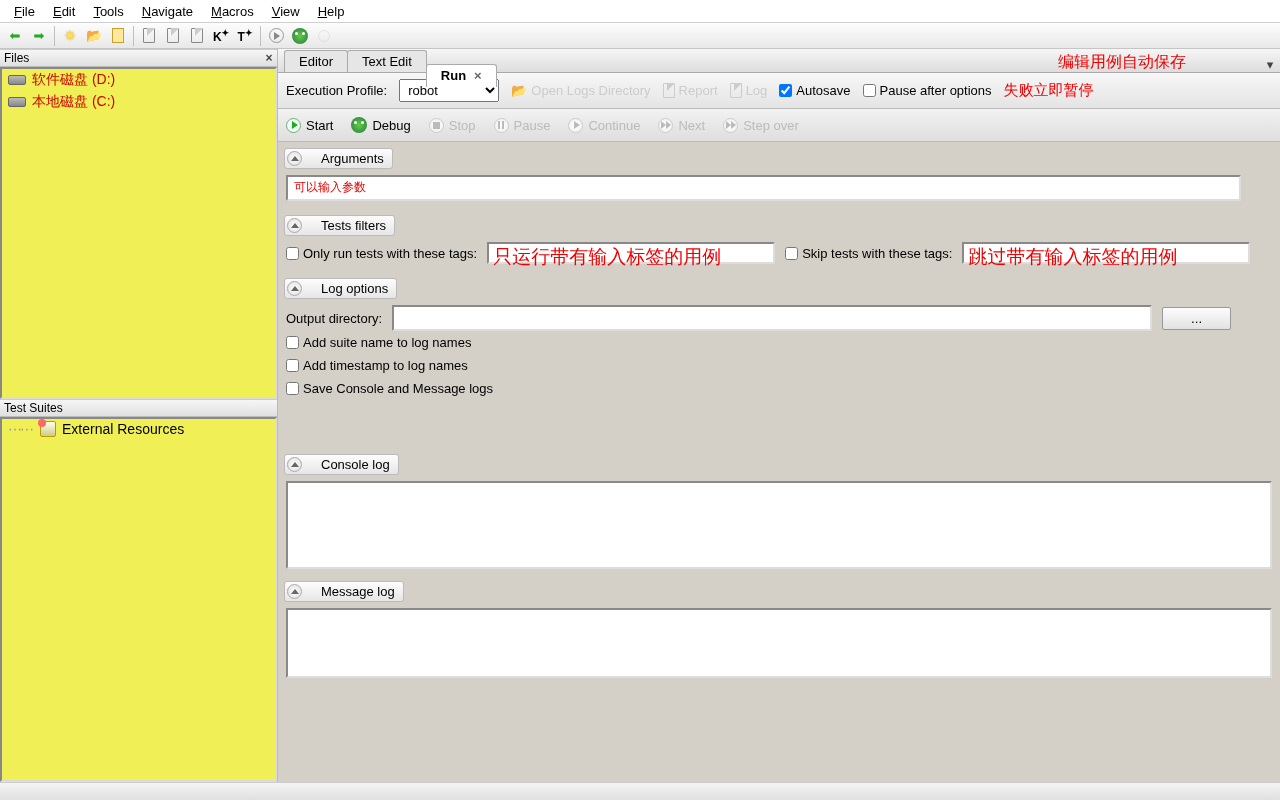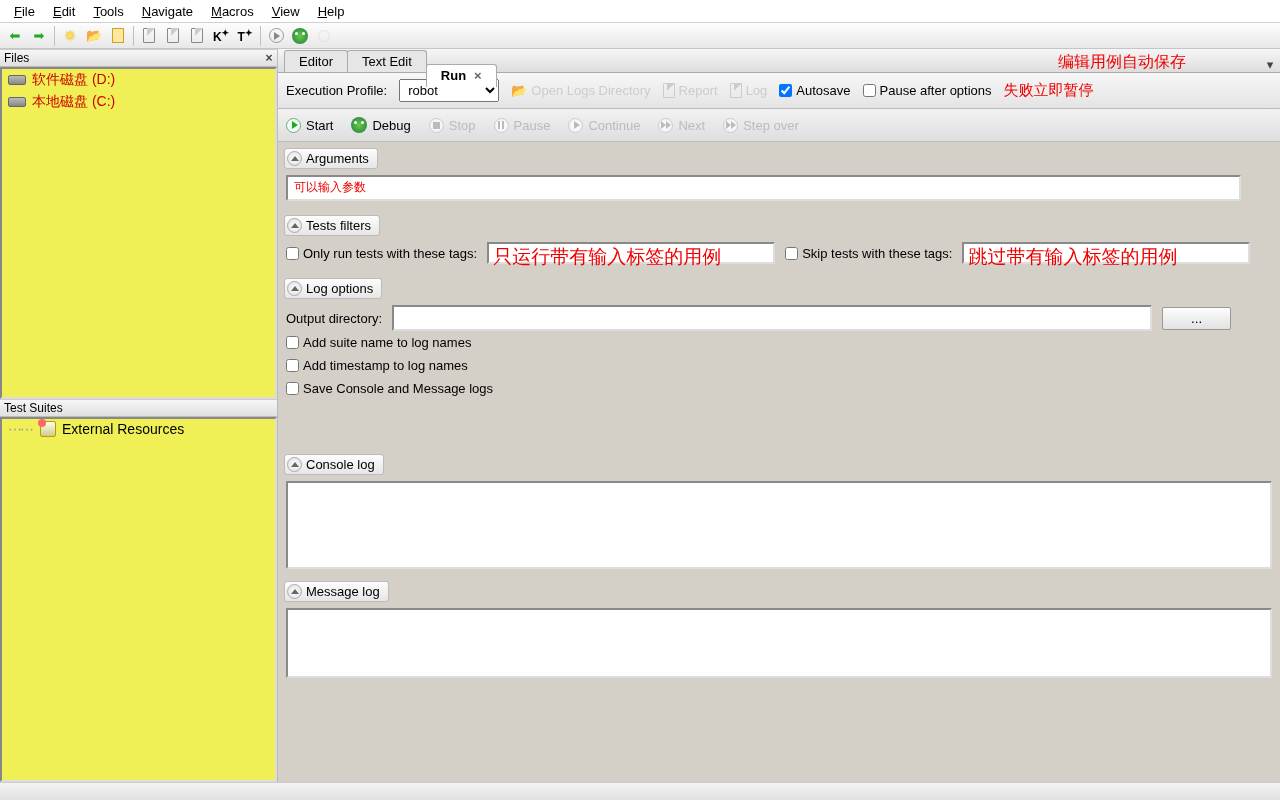--- a/index.html
+++ b/index.html
@@ -66,21 +66,21 @@
   .rbtn.disabled .circ { border-color: #ccc; background: radial-gradient(#fff,#eee);}
   .play-tri{width:0;height:0;border-left:6px solid #2a2;border-top:4px solid transparent;border-bottom:4px solid transparent;margin-left:2px;}
   .play-tri.g{border-left-color:#bbb;}
   .sq{width:7px;height:7px;background:#bbb;}
   .pn{display:flex;gap:2px;}.pn span{width:2px;height:8px;background:#bbb;}
   .dbl-tri{display:flex;}.dbl-tri i{width:0;height:0;border-left:5px solid #bbb;border-top:4px solid transparent;border-bottom:4px solid transparent;}
   .bug-icon{width:16px;height:16px;border-radius:50%;background:radial-gradient(#6c4,#274);position:relative;}
   .bug-icon::before,.bug-icon::after{content:"";position:absolute;width:3px;height:3px;background:#fff;border-radius:50%;top:4px;}
   .bug-icon::before{left:3px;}.bug-icon::after{right:3px;}
 
-  .section-head { display: inline-flex; align-items: center; gap: 4px; border: 1px solid #bbb; border-radius: 3px; padding: 2px 8px 2px 2px; background: linear-gradient(#fdfdfd,#e6e6e6); margin: 6px 0 4px 6px; }
+  .section-head { display: inline-flex; align-items: center; gap: 19px; border: 1px solid #bbb; border-radius: 3px; padding: 2px 8px 2px 2px; background: linear-gradient(#fdfdfd,#e6e6e6); margin: 6px 0 4px 6px; }
   .section-head .chev { width: 15px; height: 15px; border: 1px solid #aaa; border-radius: 50%; display:flex;align-items:center;justify-content:center;background:radial-gradient(#fff,#ddd);}
   .chev::after{content:"";width:0;height:0;border-left:4px solid transparent;border-right:4px solid transparent;border-bottom:5px solid #666;}
 
   .sec-body { padding: 2px 8px 8px 8px; }
   .wide-input { width: 955px; max-width: 955px; border: 2px inset #ddd; height: 26px; padding: 2px 6px; background: #fff; font-size: 12px; color: #e00; }
   .wide-input.plain { color:#000; font-size:13px; width:760px;}
   .inline-input { border: 2px inset #ddd; height: 22px; width: 288px; background:#fff; font-size:19px; color:#e00; padding:0 4px;}
   .tests-row { display:flex; align-items:center; gap:10px; flex-wrap:wrap; }
   .btn { border:1px solid #999; background:linear-gradient(#fdfdfd,#e2e2e2); padding:3px 28px; border-radius:2px; }
 

